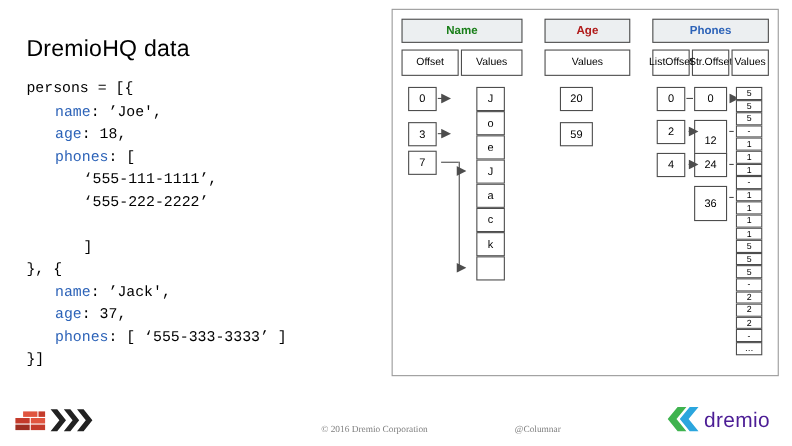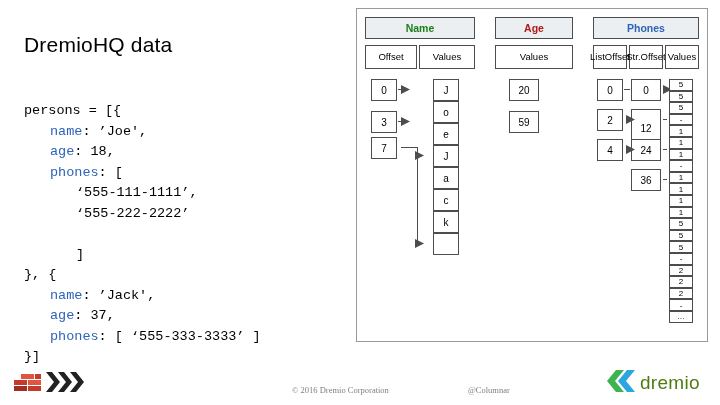--- a/index.html
+++ b/index.html
@@ -13,21 +13,21 @@
   
   #slide-title{
     position:absolute;left:24px;top:33px;
     font-size:21px;color:#000;font-family:"Liberation Sans",sans-serif;
     letter-spacing:.2px;
   }
   #code-block{
     position:absolute;left:24px;top:72px;width:330px;
     font-family:"Liberation Mono", monospace;
     font-size:13.5px;line-height:20.5px;
-    color:#000;white-space:pre;margin-top:29px;
+    color:#000;white-space:pre;
   }
   #code-block .kw{color:#2d63b8;}
   #code-block .ind1{display:inline-block;width:26px;}
   #code-block .ind2{display:inline-block;width:52px;}
 
   
   #diagram{
     position:absolute;left:356px;top:8px;width:350px;height:332px;
     border:1px solid #9a9a9a;background:#fff;
   }
@@ -61,21 +61,21 @@
     font-size:8.5px;color:#7f7f7f;font-family:"Liberation Serif",serif;
   }
   #footer-handle{
     position:absolute;left:468px;top:385px;
     font-size:8.5px;color:#7f7f7f;font-family:"Liberation Serif",serif;
   }
   
   #logo-left{position:absolute;left:12px;top:366px;width:100px;height:30px;}
   #logo-right{position:absolute;left:604px;top:366px;width:104px;height:30px;}
   #brandname{
-    position:absolute;left:640px;top:372px;font-size:19px;color:#4d7c0f;
+    position:absolute;left:640px;top:372px;font-size:19px;color:#4c1d95;
     font-family:"Liberation Sans",sans-serif;letter-spacing:.3px;
   }
 </style>
 </head>
 <body>
 
 <div id="slide-title">DremioHQ data</div>
 
 <div id="code-block"><div><span>persons = [{</span></div><div><span class="ind1"></span><span class="kw">name</span><span>: ’Joe',</span></div><div><span class="ind1"></span><span class="kw">age</span><span>: 18,</span></div><div><span class="ind1"></span><span class="kw">phones</span><span>: [</span></div><div><span class="ind2"></span><span>‘555-111-1111’,</span></div><div><span class="ind2"></span><span>‘555-222-2222’</span></div><div>&nbsp;</div><div><span class="ind2"></span><span>]</span></div><div><span>}, {</span></div><div><span class="ind1"></span><span class="kw">name</span><span>: ’Jack',</span></div><div><span class="ind1"></span><span class="kw">age</span><span>: 37,</span></div><div><span class="ind1"></span><span class="kw">phones</span><span>: [ ‘555-333-3333’ ]</span></div><div><span>}]</span></div></div>
 
@@ -134,21 +134,21 @@
     <div class="vline" style="left: 60px; top: 146px; width: 1px; height: 88px;"></div>
     <div class="hline" style="left: 60px; top: 234px; width: 4px; height: 1px;"></div>
     <div class="cell" style="left: 152px; top: 70px; width: 30px; height: 22px;">20</div>
     <div class="cell" style="left: 152px; top: 102px; width: 30px; height: 22px;">59</div>
     <div class="cell" style="left: 240px; top: 70px; width: 26px; height: 22px;">0</div>
     <div class="cell" style="left: 240px; top: 100px; width: 26px; height: 22px;">2</div>
     <div class="cell" style="left: 240px; top: 130px; width: 26px; height: 22px;">4</div>
     <div class="cell" style="left: 274px; top: 70px; width: 30px; height: 22px;">0</div>
     <div class="cell" style="left: 274px; top: 100px; width: 30px; height: 38px;">12</div>
     <div class="cell" style="left: 274px; top: 130px; width: 30px; height: 22px;">24</div>
-    <div class="cell" style="left: 274px; top: 160px; width: 30px; height: 22px;">36</div>
+    <div class="cell" style="left: 274px; top: 160px; width: 30px; height: 32px;">36</div>
     <div class="arrow" style="left: 306px; top: 76px;">
       <svg width="9" height="9" viewBox="0 0 9 9">
         <polygon points="0,0 9,4.5 0,9" fill="#4d4d4d"></polygon>
       </svg>
     </div>
     <div class="hline" style="left: 267px; top: 80px; width: 6px; height: 1px;"></div>
     <div class="hline" style="left: 269px; top: 110px; width: 6px; height: 1px;"></div>
     <div class="arrow" style="left: 269px; top: 106px;">
       <svg width="9" height="9" viewBox="0 0 9 9">
         <polygon points="0,0 9,4.5 0,9" fill="#4d4d4d"></polygon>

